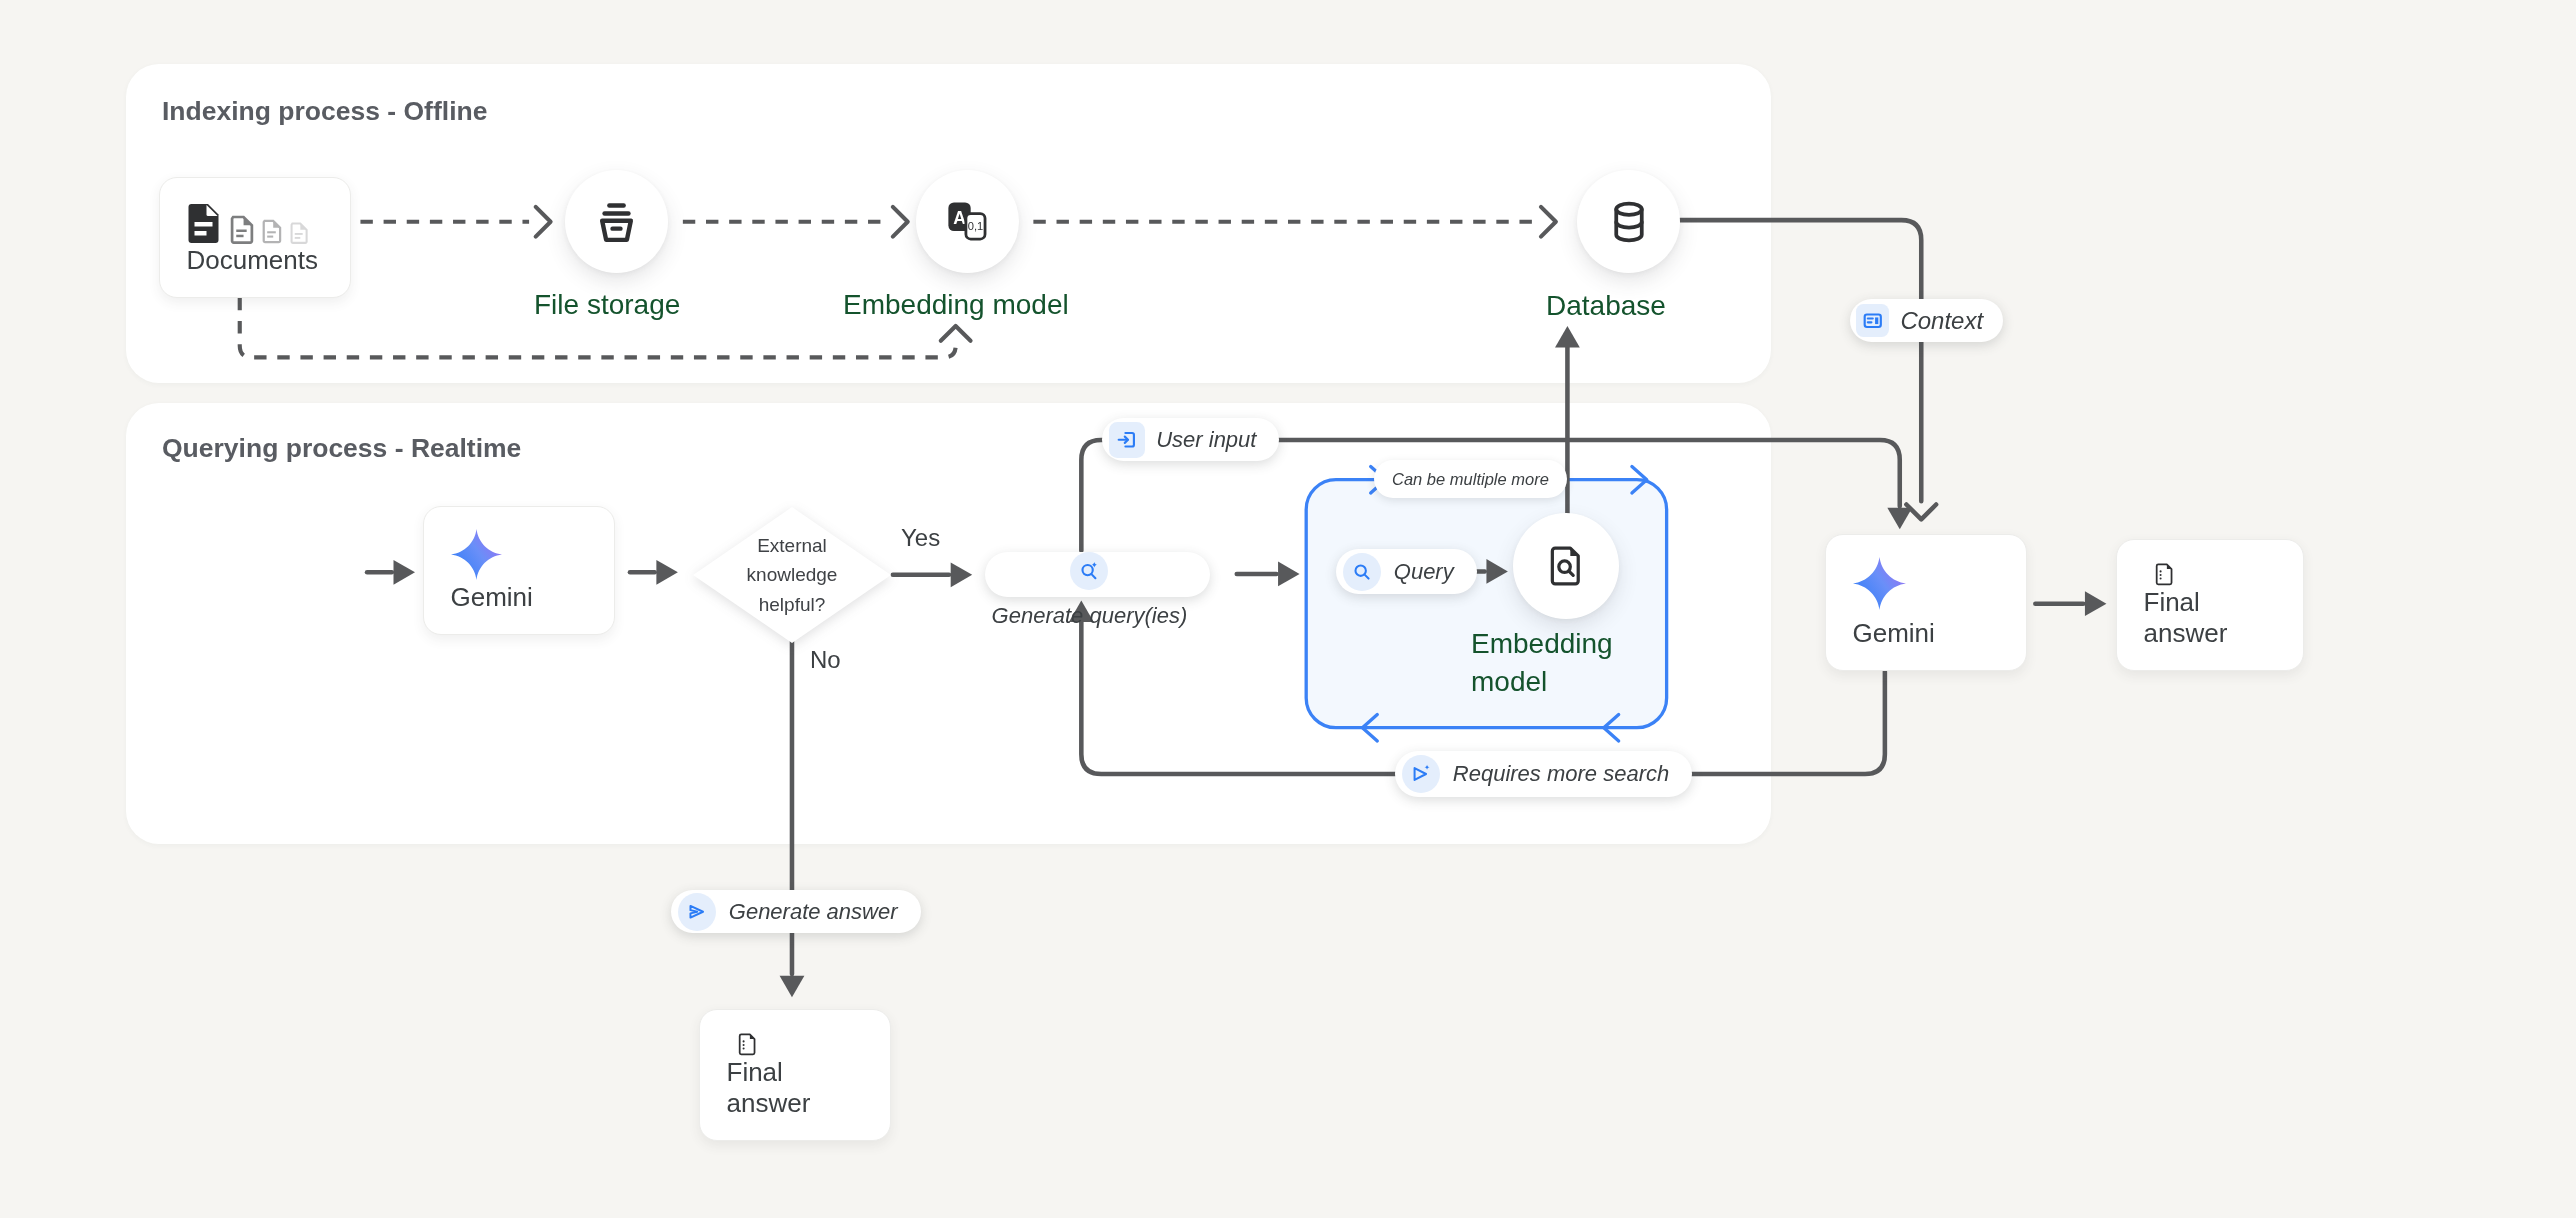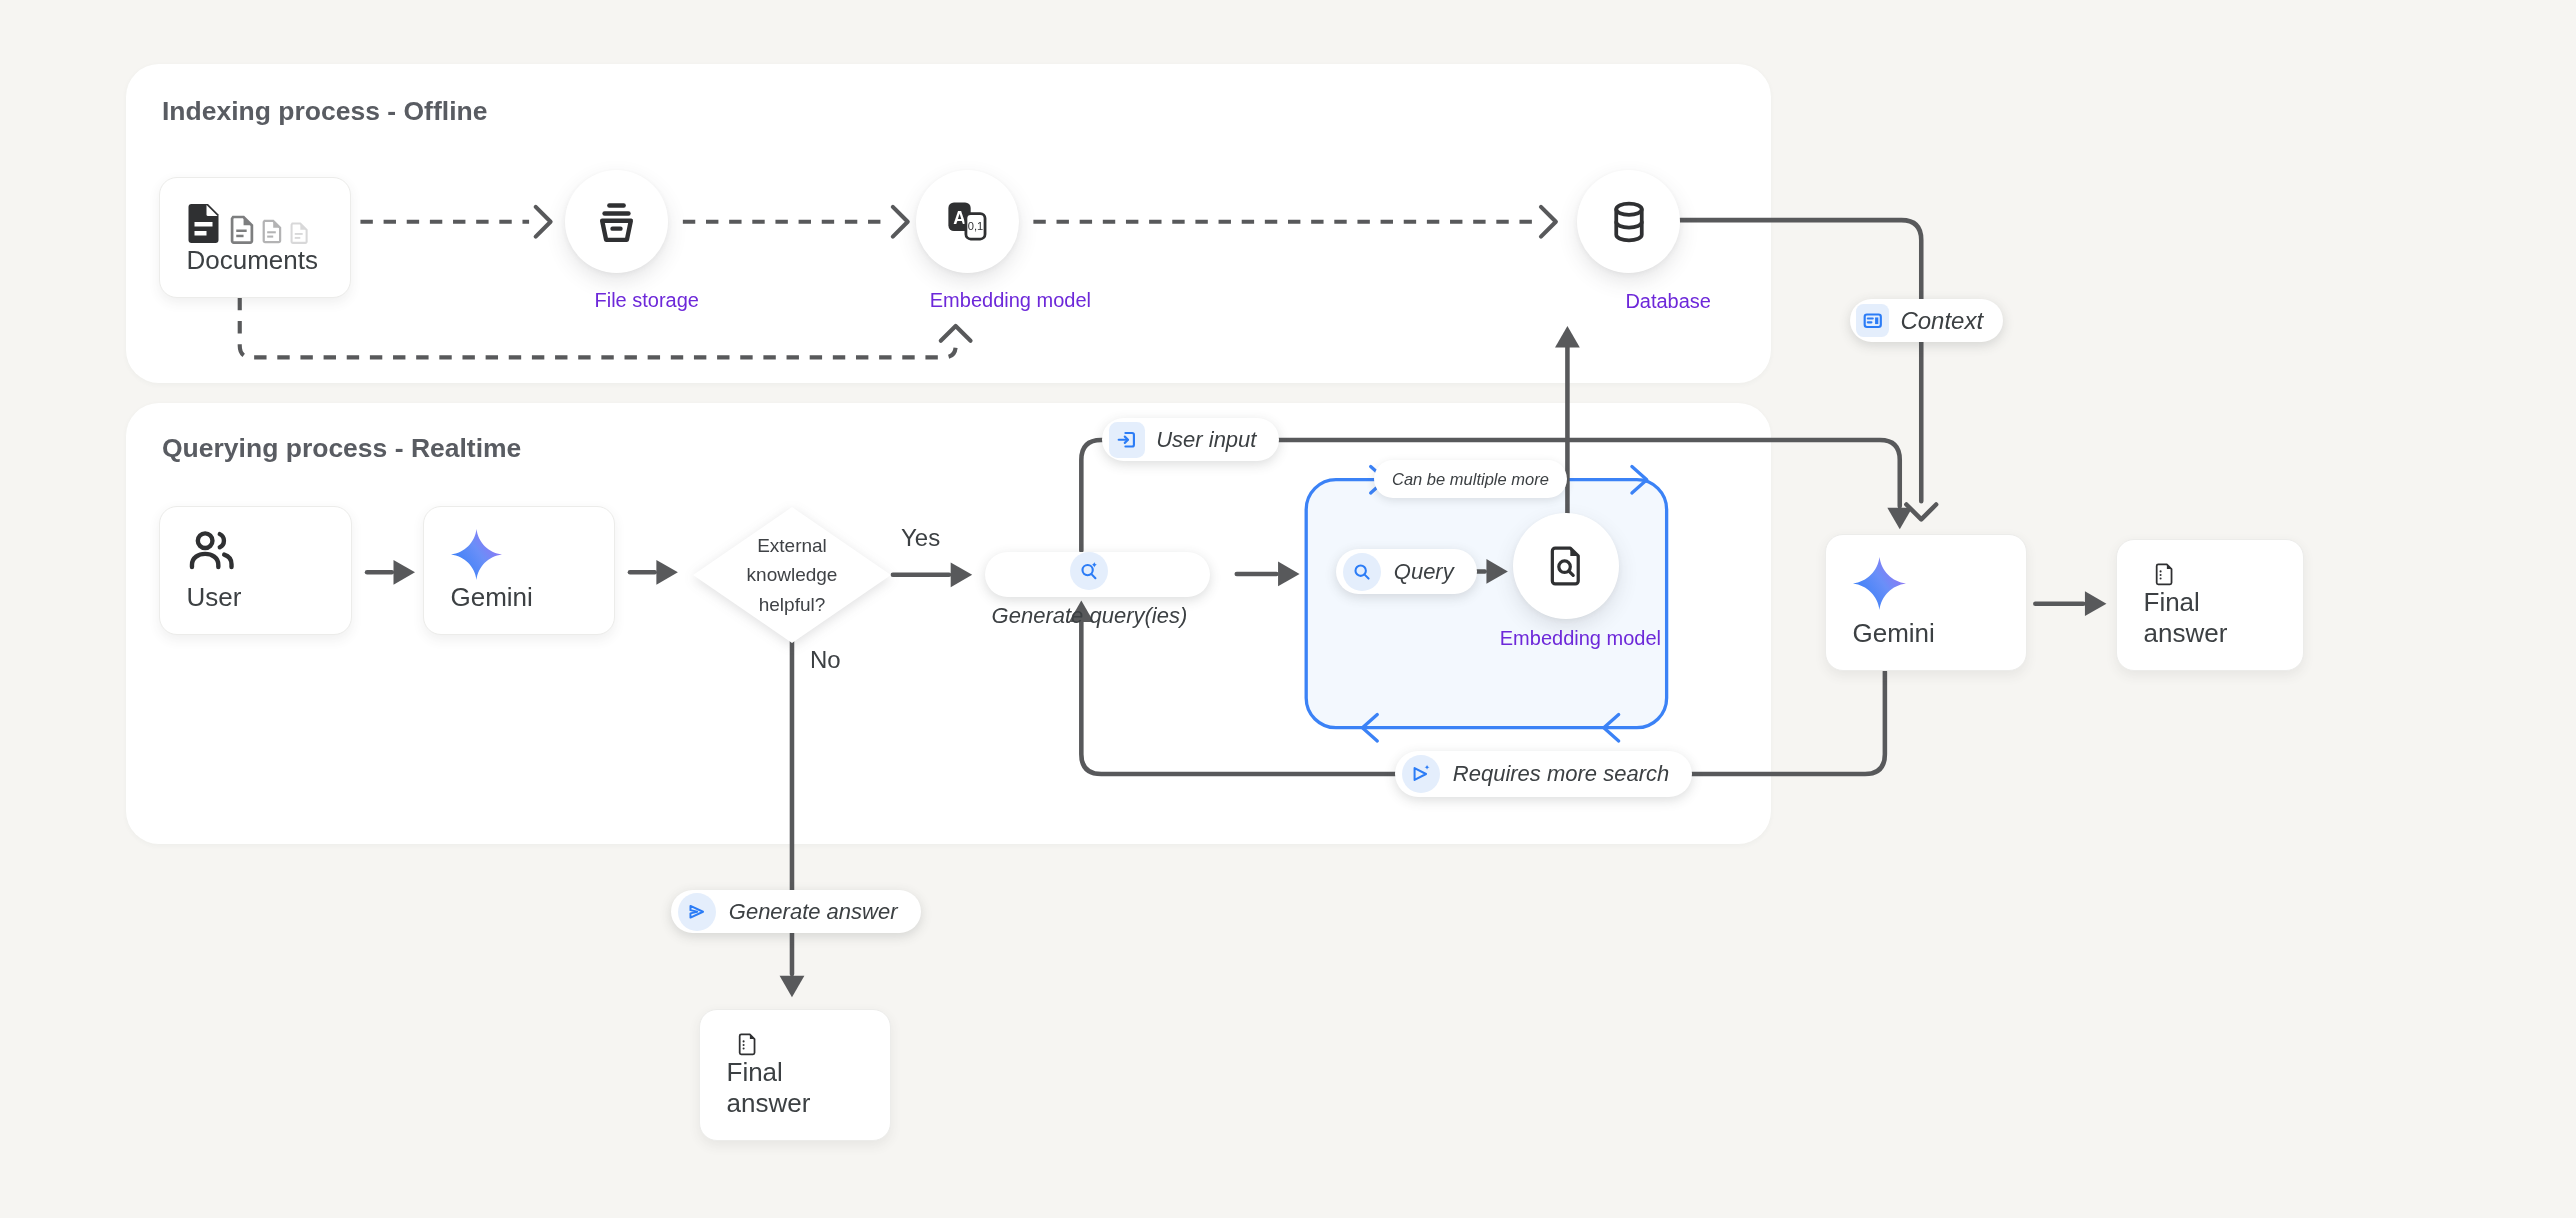--- a/index.html
+++ b/index.html
@@ -9,22 +9,22 @@
          box-shadow:0 1.7px 5px rgba(60,64,67,.04);}
   .panel-title{position:absolute;font-size:26.5px;font-weight:700;color:#595c62;z-index:3;}
   .edges{position:absolute;left:0;top:0;z-index:2;}
   .card{position:absolute;background:#fff;border:1.2px solid #ececea;border-radius:18px;
         box-shadow:0 4.1px 11.6px rgba(60,64,67,.08);display:flex;flex-direction:column;
         justify-content:space-between;padding:21.5px 26.5px;z-index:3;box-sizing:border-box;}
   .card .label{font-size:26px;font-weight:500;color:#3c4043;}
   .circle-node{position:absolute;background:#fff;border-radius:50%;z-index:3;
         box-shadow:0 8.3px 20px rgba(60,64,67,.13),0 1.7px 5px rgba(60,64,67,.06);
         display:flex;align-items:center;justify-content:center;}
-  .node-label{position:absolute;font-size:20px;font-weight:500;color:#6d28d9;
-        text-align:right;z-index:3;}
+  .node-label{position:absolute;font-size:28px;font-weight:500;color:#14532d;
+        text-align:left;z-index:3;}
   .nowrap{white-space:nowrap;}
   .pill{position:absolute;background:#fff;border-radius:826px;z-index:4;
         box-shadow:0 3.3px 11.6px rgba(60,64,67,.18);display:flex;align-items:center;
         gap:13.2px;padding:0 23px 0 6.6px;font-size:22px;font-weight:500;color:#3c4043;
         white-space:nowrap;box-sizing:border-box;font-style:italic;}
   .chip{display:flex;align-items:center;justify-content:center;background:#e4eefc;flex:0 0 auto;}
   .chip.round{width:38px;height:38px;border-radius:50%;}
   .chip.square{width:36px;height:36px;border-radius:8.3px;}
   .diamond{position:absolute;left:693px;top:507px;width:198px;height:136px;z-index:3;
         filter:drop-shadow(0 3.3px 5.8px rgba(60,64,67,.16));}
@@ -170,31 +170,20 @@
       <svg width="21.5" height="21.5" viewBox="0 0 24 24" fill="none">
         <rect x="3" y="5" width="18" height="14" rx="2.5" stroke="#2b7cf6" stroke-width="2.4"></rect>
         <path d="M6.5 9.5 H12" stroke="#2b7cf6" stroke-width="2.4" stroke-linecap="round"></path>
         <path d="M6.5 13.8 H10.5" stroke="#2b7cf6" stroke-width="2.4" stroke-linecap="round"></path>
         <rect x="14.6" y="8.3" width="3.6" height="7.4" fill="#2b7cf6"></rect>
       </svg>
     </span>
     <span>Context</span>
   </div>
 
-  <div class="card" style="left:159px;top:506px;width:193px;height:129px;">
-    <svg width="48" height="41" viewBox="0 0 64 56">
-      <g fill="none" stroke="#2f3032" stroke-width="6">
-        <circle cx="24" cy="16" r="10"></circle>
-        <path d="M6 52 v-3 c0-10 9-15 18-15 s18 5 18 15 v3" stroke-linecap="round"></path>
-        <path d="M44 7 a10 10 0 0 1 0 18" stroke-linecap="round"></path>
-        <path d="M50 35 c6 2 10 6 10 13 v4" stroke-linecap="round"></path>
-      </g>
-    </svg>
-    <div class="label">User</div>
-  </div>
 
   <div class="card" style="left:423px;top:506px;width:192px;height:129px;">
     <svg width="51" height="51" viewBox="0 0 28 28">
       <path fill="url(#gemGrad)" d="M14 0 C14.9 7.4 20.6 13.1 28 14 C20.6 14.9 14.9 20.6 14 28 C13.1 20.6 7.4 14.9 0 14 C7.4 13.1 13.1 7.4 14 0 Z"></path>
     </svg>
     <div class="label">Gemini</div>
   </div>
 
   <div class="diamond">
     <div class="diamond-shape">

